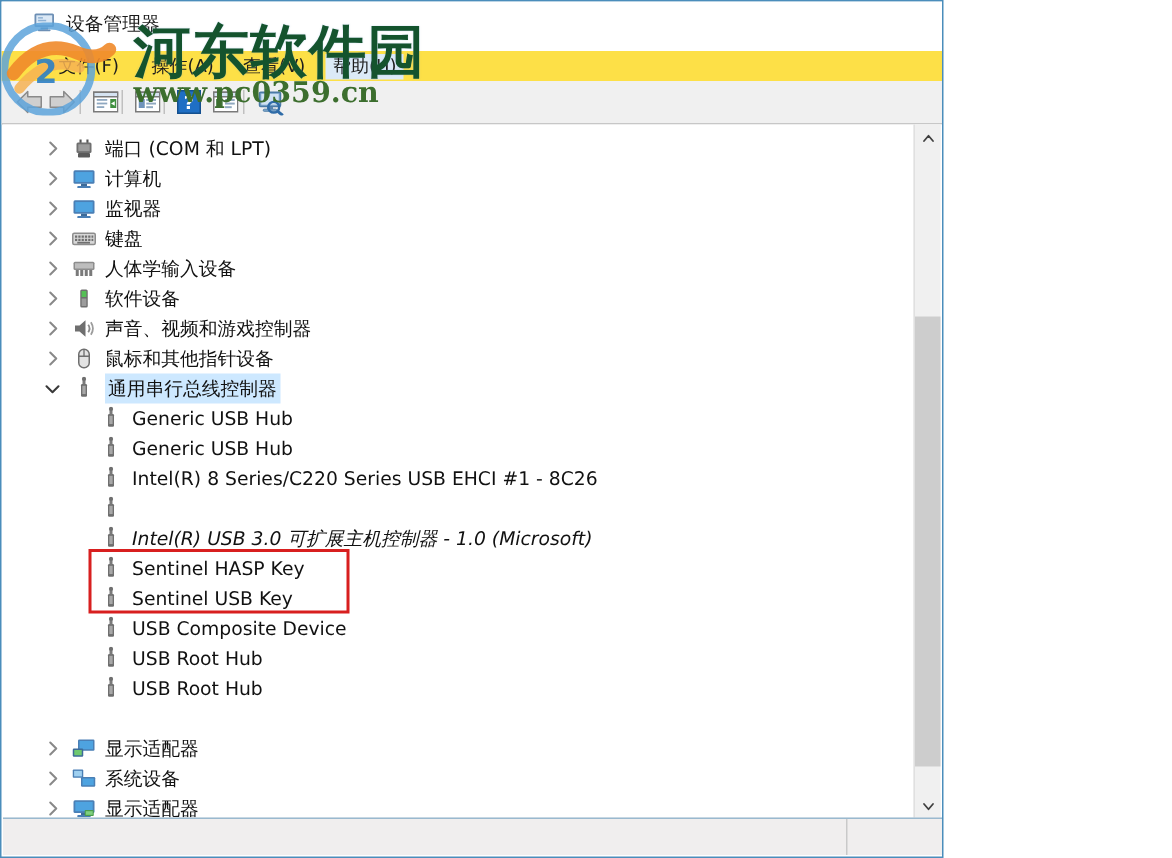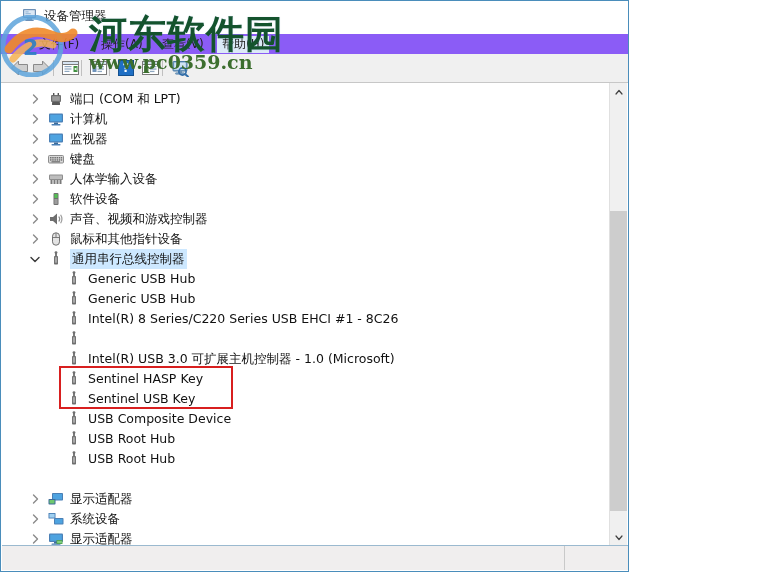--- a/index.html
+++ b/index.html
@@ -37,21 +37,21 @@
   }
   .winbtn{
     width:46px;height:33px;display:flex;align-items:center;justify-content:center;
     cursor:default;
   }
   .winbtn svg{display:block;}
 
   
   .menubar{
     position:absolute;left:0;top:33px;width:779px;height:20px;
-    background:#8b5cf6;
+    background:#fde047;
     text-align:center;
   }
   .menuitem{
     position:absolute;top:2px;height:17px;
     font-size:12px;color:#1d1d1d;
     padding:0 5px;line-height:17px;white-space:nowrap;
     font-family:"DejaVu Sans",sans-serif;
   }
   .menuitem.hl{background:#dceaf7;}
 
@@ -475,21 +475,21 @@
 
     <div class="row" style="top:266px;left:44px;">
       <span class="dicon" style="left:20px;">
         <svg width="16" height="16" viewBox="0 0 16 16">
             <rect x="6" y="5" width="4" height="8.5" rx="0.8" fill="#6f6f6f"></rect>
             <rect x="6.9" y="6.2" width="2.2" height="5.5" fill="#a8a8a8"></rect>
             <rect x="7" y="1.5" width="2" height="3.8" fill="#7a7a7a"></rect>
             <circle cx="8" cy="1.6" r="1.4" fill="#6f6f6f"></circle>
           </svg>
       </span>
-      <span class="lbl" style="margin-left:42px;">Intel(R) USB 3.0 可扩展主机控制器 - 1.0 (Microsoft)</span>
+      <span class="lbl" style="margin-left:42px;font-style:italic;">Intel(R) USB 3.0 可扩展主机控制器 - 1.0 (Microsoft)</span>
     </div>
 
     <div class="row" style="top:286px;left:44px;">
       <span class="dicon" style="left:20px;">
         <svg width="16" height="16" viewBox="0 0 16 16">
             <rect x="6" y="5" width="4" height="8.5" rx="0.8" fill="#6f6f6f"></rect>
             <rect x="6.9" y="6.2" width="2.2" height="5.5" fill="#a8a8a8"></rect>
             <rect x="7" y="1.5" width="2" height="3.8" fill="#7a7a7a"></rect>
             <circle cx="8" cy="1.6" r="1.4" fill="#6f6f6f"></circle>
           </svg>

